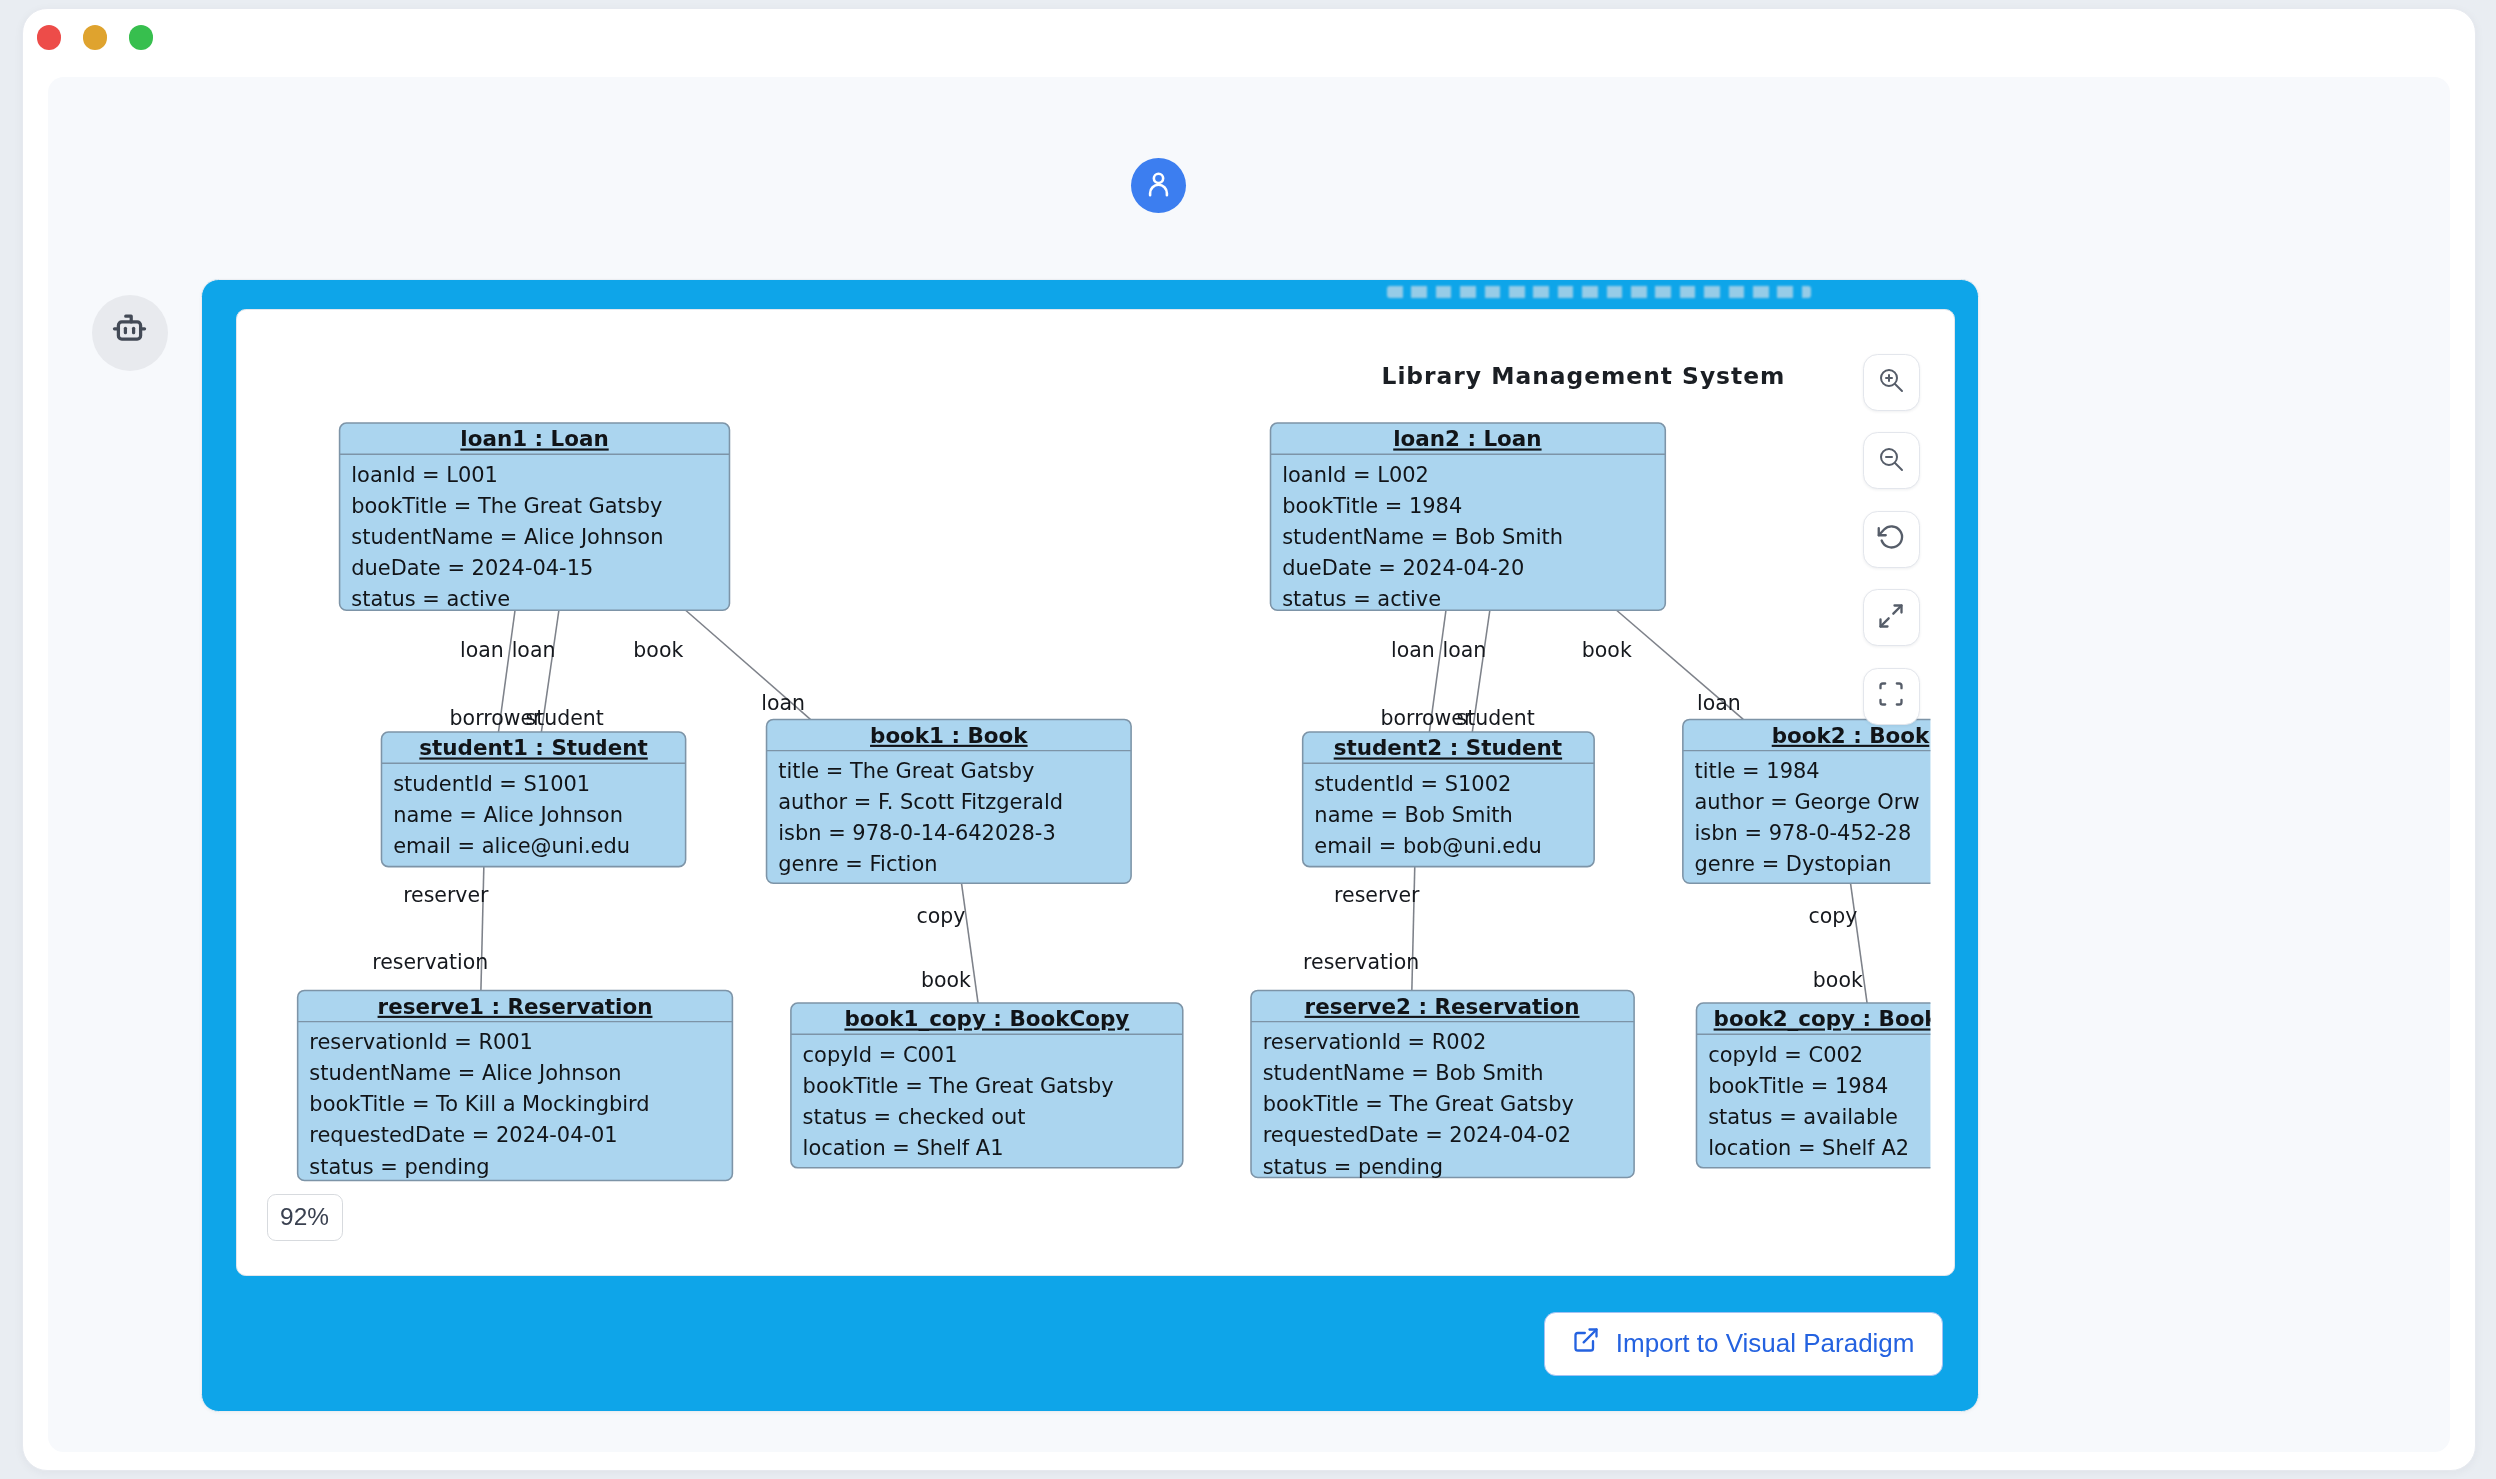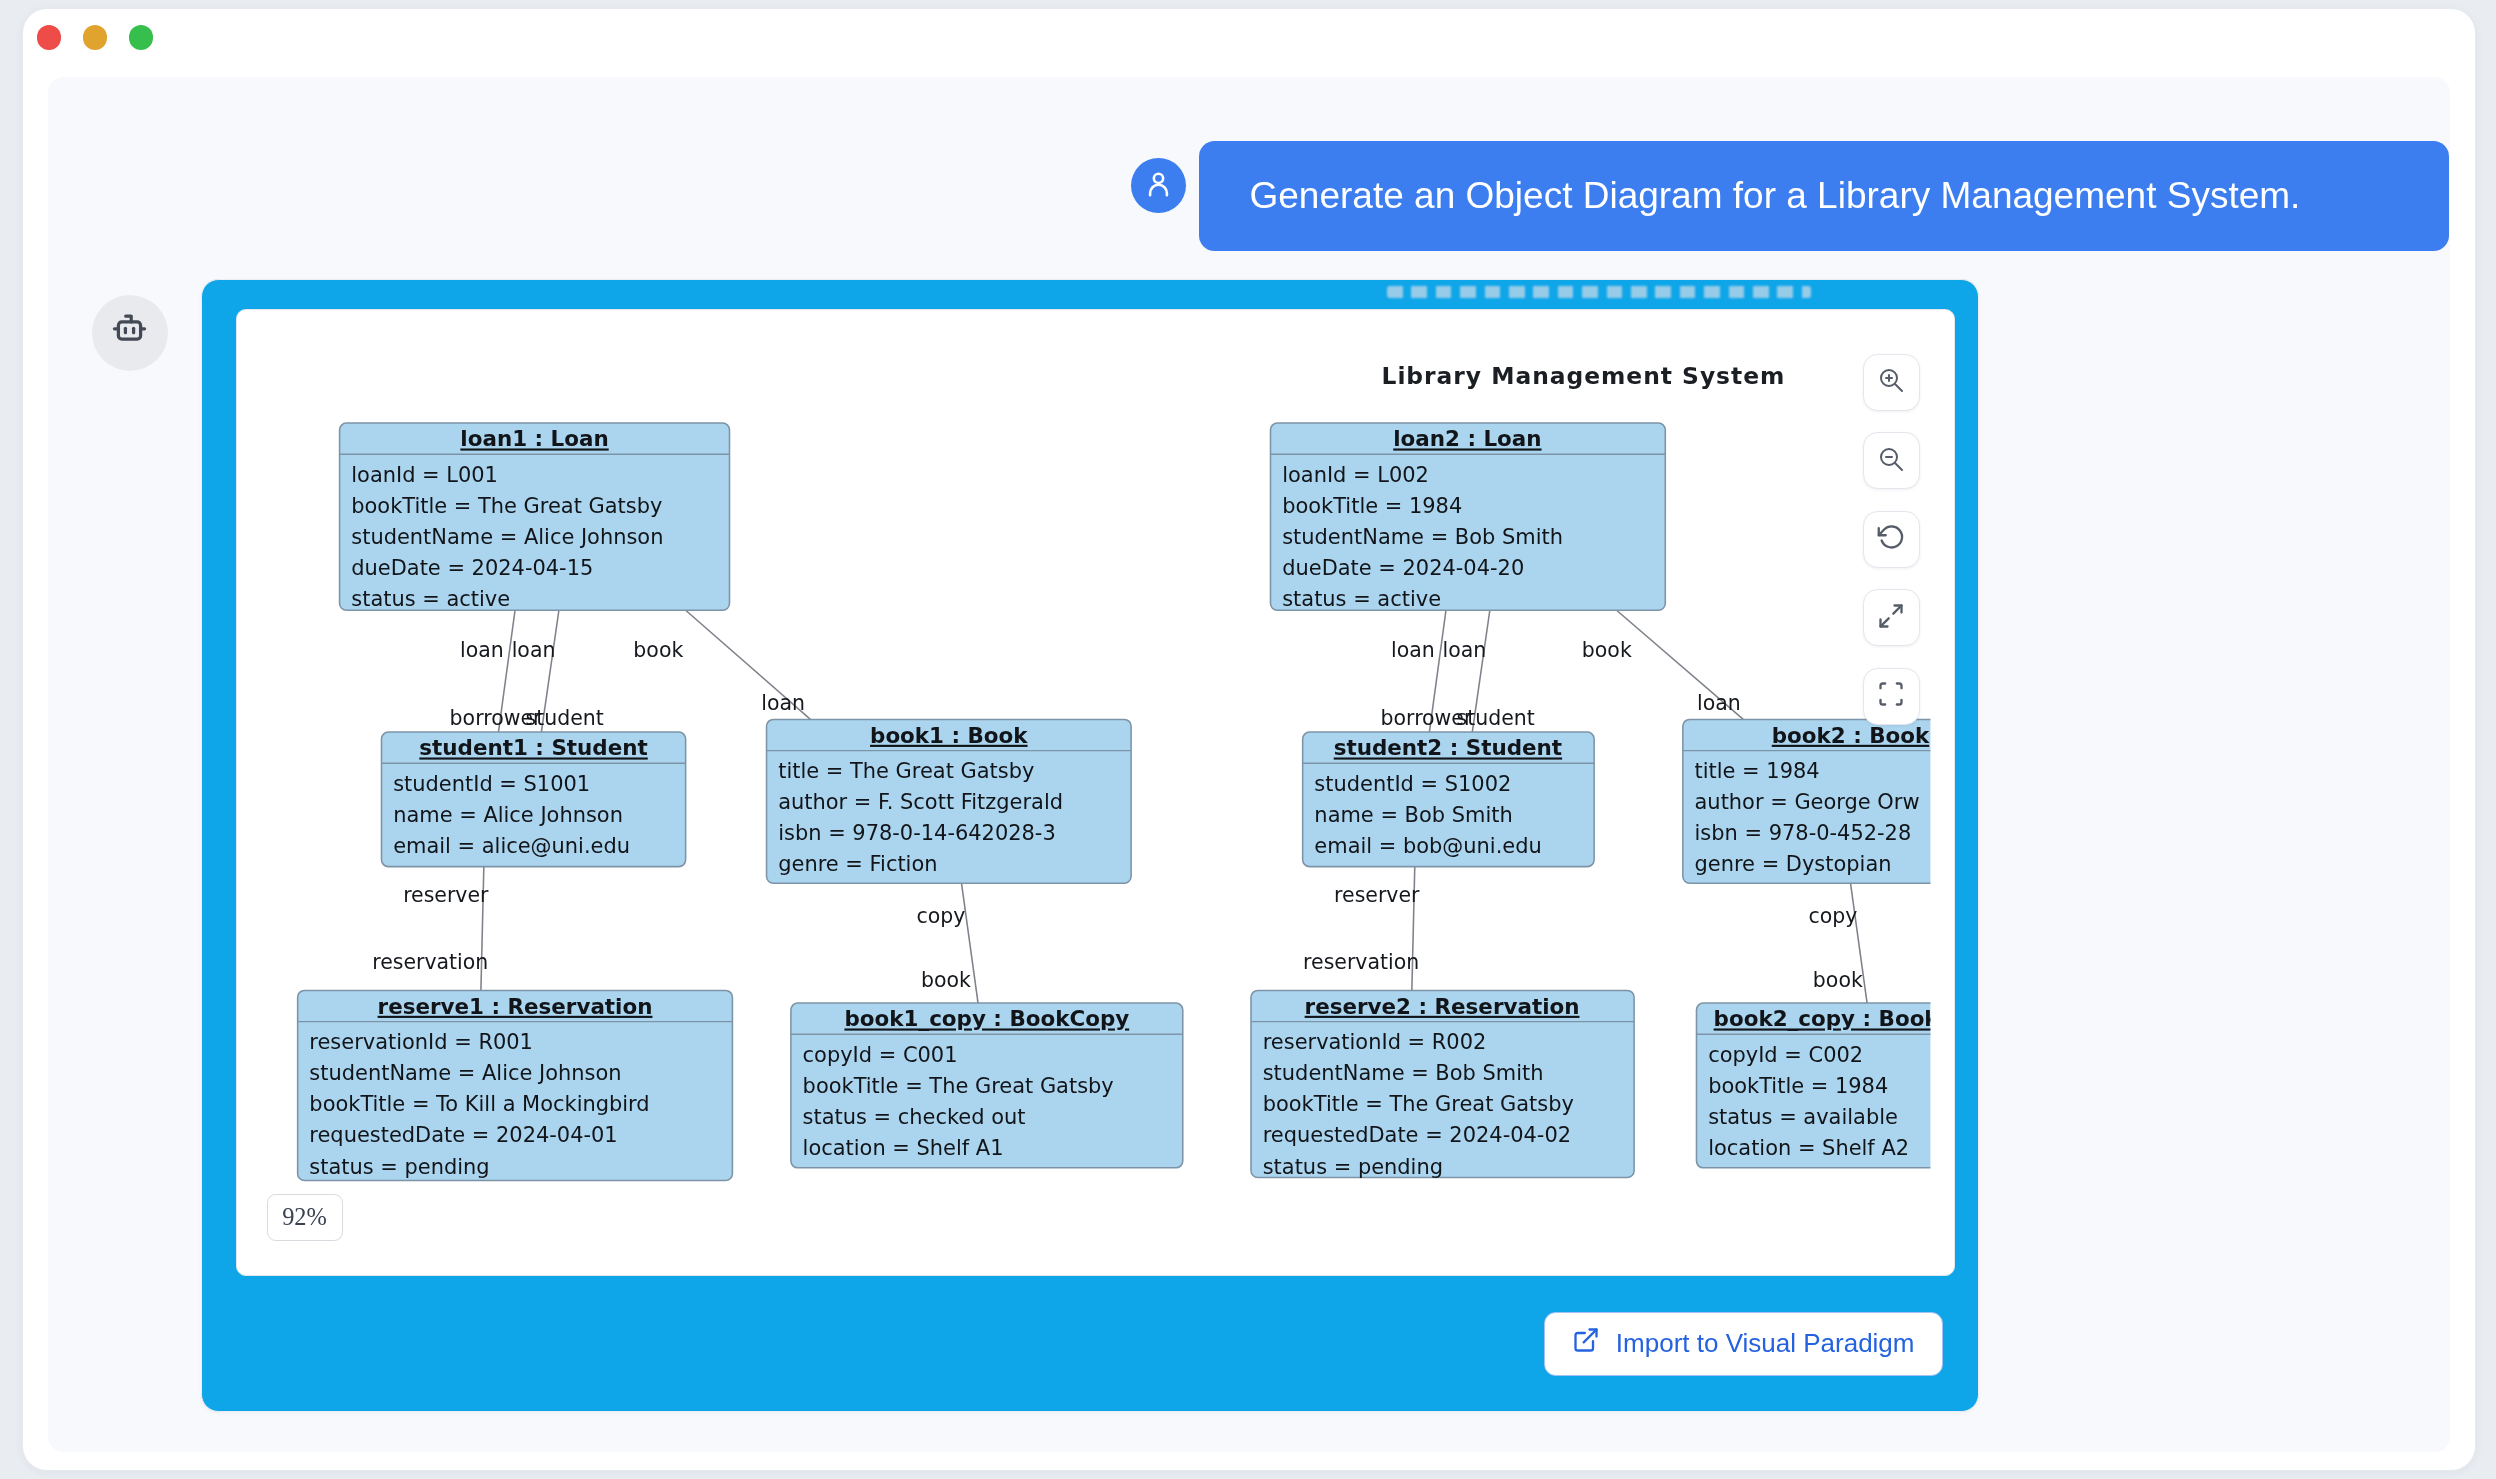--- a/index.html
+++ b/index.html
@@ -53,21 +53,21 @@
                    display:flex; flex-direction:column; gap:21.5px; }
   .zbtn { width:57px; height:57px; background:#fff; border:1px solid #e3e6ec;
           border-radius:14.6px; box-shadow:0 1px 2.9px rgba(30,40,60,.07);
           display:flex; align-items:center; justify-content:center; cursor:pointer; }
   .zbtn svg { width:28px; height:28px; stroke:#565d69; fill:none;
               stroke-width:2; stroke-linecap:round; stroke-linejoin:round; }
 
   .zoom-badge { position:absolute; left:30px; top:884px; width:76px; height:47px;
                 background:#fff; border:1px solid #d7dade; border-radius:8.8px;
                 display:flex; align-items:center; justify-content:center;
-                font-size:24.4px; color:#3a4150;font-family:Liberation Serif, serif; }
+                font-size:24.4px; color:#3a4150; }
 
   .actions { position:absolute; top:1032px; right:35px; display:flex; gap:31px; }
   .abtn { height:64px; background:#fff; border:1.5px solid #a3c1f3; border-radius:11.7px;
           color:#2462e0; font-size:26px; font-weight:500; display:flex; align-items:center;
           gap:15.6px; padding:0 27px; cursor:pointer; white-space:nowrap;
           font-family:"Liberation Sans", sans-serif; }
   .abtn svg { width:28px; height:28px; stroke:#2462e0; fill:none; stroke-width:2;
               stroke-linecap:round; stroke-linejoin:round; }
 
   .avatar-glyph svg { stroke-linecap:round; stroke-linejoin:round; fill:none; }
@@ -83,23 +83,20 @@
 
     <div class="surface">
 
       <div class="user-avatar avatar-glyph">
         <span>
           <svg width="31" height="31" viewBox="0 0 24 24" stroke="#ffffff" stroke-width="2">
             <circle cx="12" cy="8" r="3.6"></circle>
             <path d="M5.5 21v-1.5a6.5 6.5 0 0 1 13 0V21"></path>
           </svg>
         </span>
-      </div>
-      <div class="user-bubble">
-        <span>Generate an Object Diagram for a Library Management System.</span>
       </div>
 
       <div class="bot-avatar avatar-glyph">
         <span>
           <svg width="41" height="41" viewBox="0 0 24 24" stroke="#434a56" stroke-width="1.9" fill="none">
             <path d="M13 7V3.6h-3.2"></path>
             <rect x="5.5" y="7" width="13" height="10" rx="2"></rect>
             <line x1="3.2" y1="11" x2="5.5" y2="11"></line>
             <line x1="18.5" y1="11" x2="20.8" y2="11"></line>
             <line x1="9.6" y1="10.7" x2="9.6" y2="13.3"></line>

